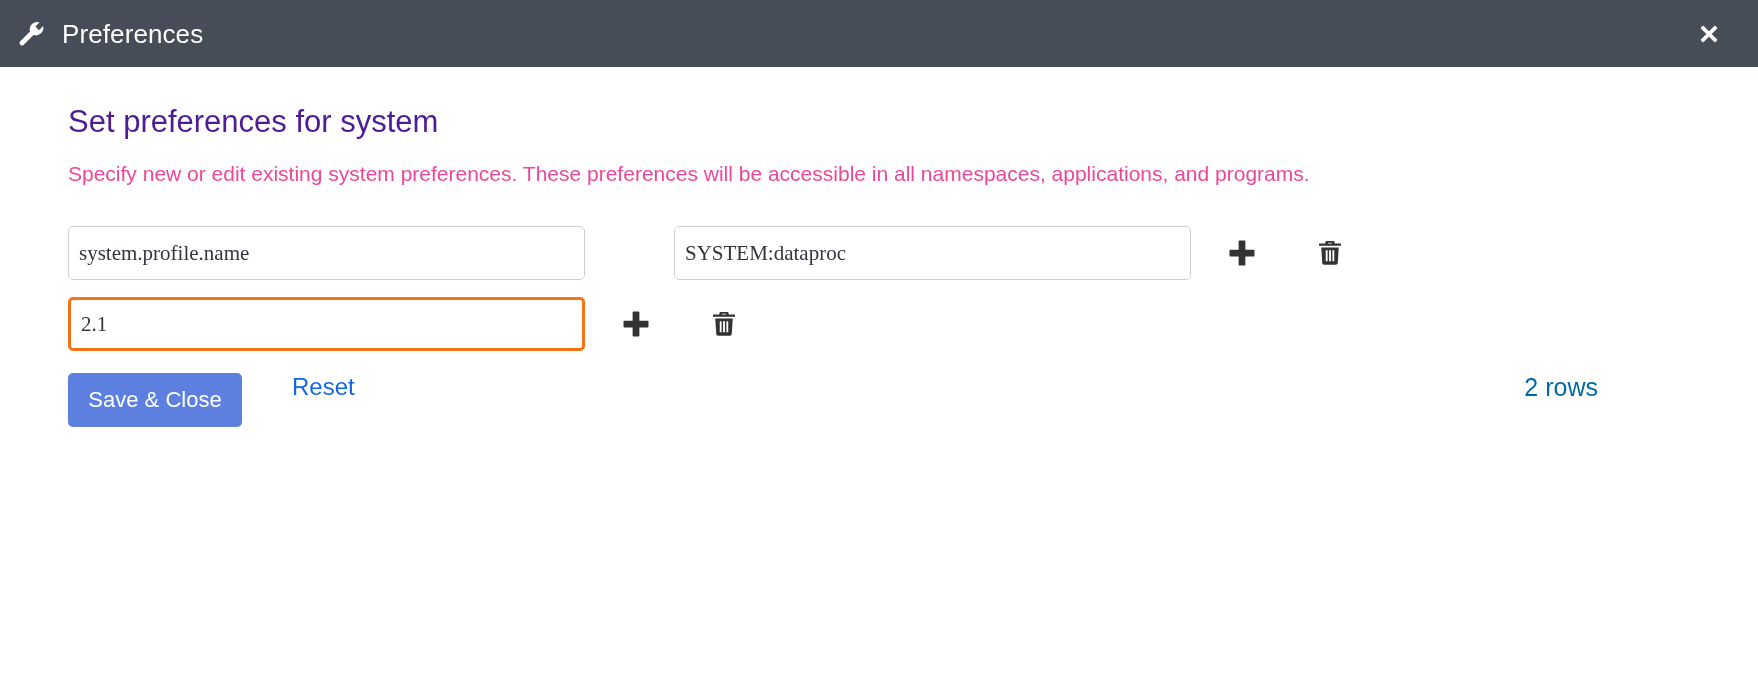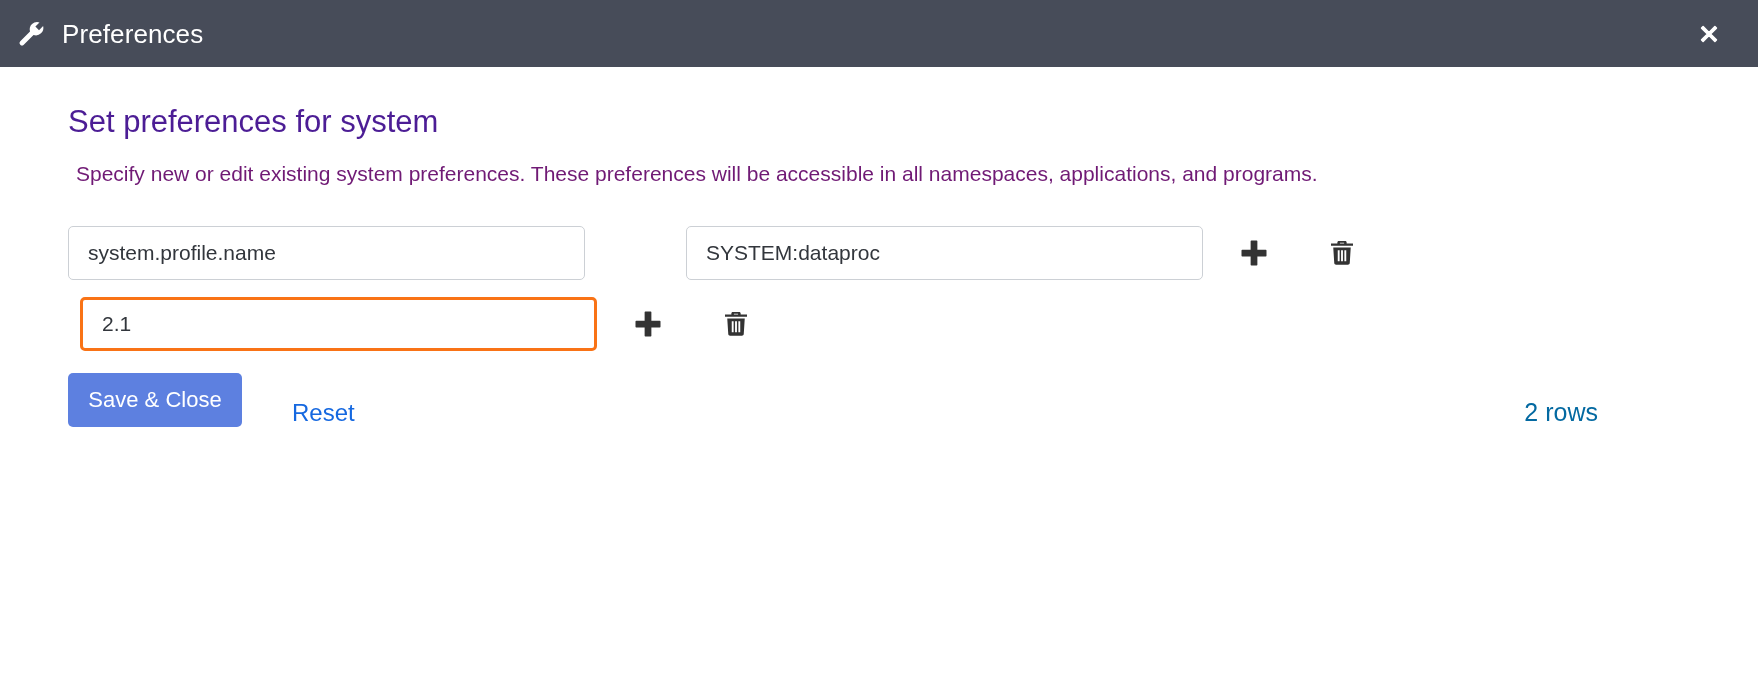--- a/index.html
+++ b/index.html
@@ -64,23 +64,23 @@
   }
   .page-title {
     font-size: 31px;
     color: #4c1d95;
     margin: 0 0 18px 0;
     font-weight: normal;
     line-height: 1.2;
   }
   .page-desc {
     font-size: 21px;
-    color: #701a75;
+    color: #ec4899;
     line-height: 1.52;
-    margin: 8px;
+    margin: 0;
     max-width: 1400px;
     font-weight: normal;
   }
 
   
   .prefs-table {
     margin-top: 36px;
   }
   .col-headers {
     display: flex;
@@ -95,31 +95,31 @@
   }
   .col-key { width: 606px; flex: 0 0 606px; }
   .col-value { width: 516px; flex: 0 0 516px; }
 
   .pref-row {
     display: flex;
     align-items: center;
     margin-bottom: 17px;
   }
   .field-wrap-key   { width: 606px; flex: 0 0 606px; }
-  .field-wrap-value { width: 516px; flex: 0 0 516px; margin-left: 12px; }
+  .field-wrap-value { width: 516px; flex: 0 0 516px; }
 
   .text-field {
     width: 517px;
     height: 54px;
     box-sizing: border-box;
     border: 1px solid #ccd0d5;
     border-radius: 5px;
     background: #ffffff;
-    padding: 0 19px;
-    font-family: Liberation Sans, sans-serif;
+    padding: 0 10px;
+    font-family: Liberation Serif, serif;
     font-size: 21px;
     color: #32363c;
     outline: none;
   }
   .text-field::placeholder { color: #9aa0a6; }
   .text-field.focused {
     border: 3px solid #f97316;
     box-shadow: 0 0 0 0px rgba(90,167,232,.25);
   }
 
@@ -142,21 +142,21 @@
   }
   .plus-icon, .trash-icon {
     width: 30px;
     height: 30px;
     display: block;
   }
 
   
   .footer-row {
     display: flex;
-    align-items: flex-end;
+    align-items: flex-start;
     margin-top: 22px;
   }
   .save-btn {
     background: #5d80e0;
     color: #ffffff;
     border: none;
     border-radius: 5px;
     font-family: "Liberation Sans", sans-serif;
     font-size: 22px;
     padding: 0 20px;

